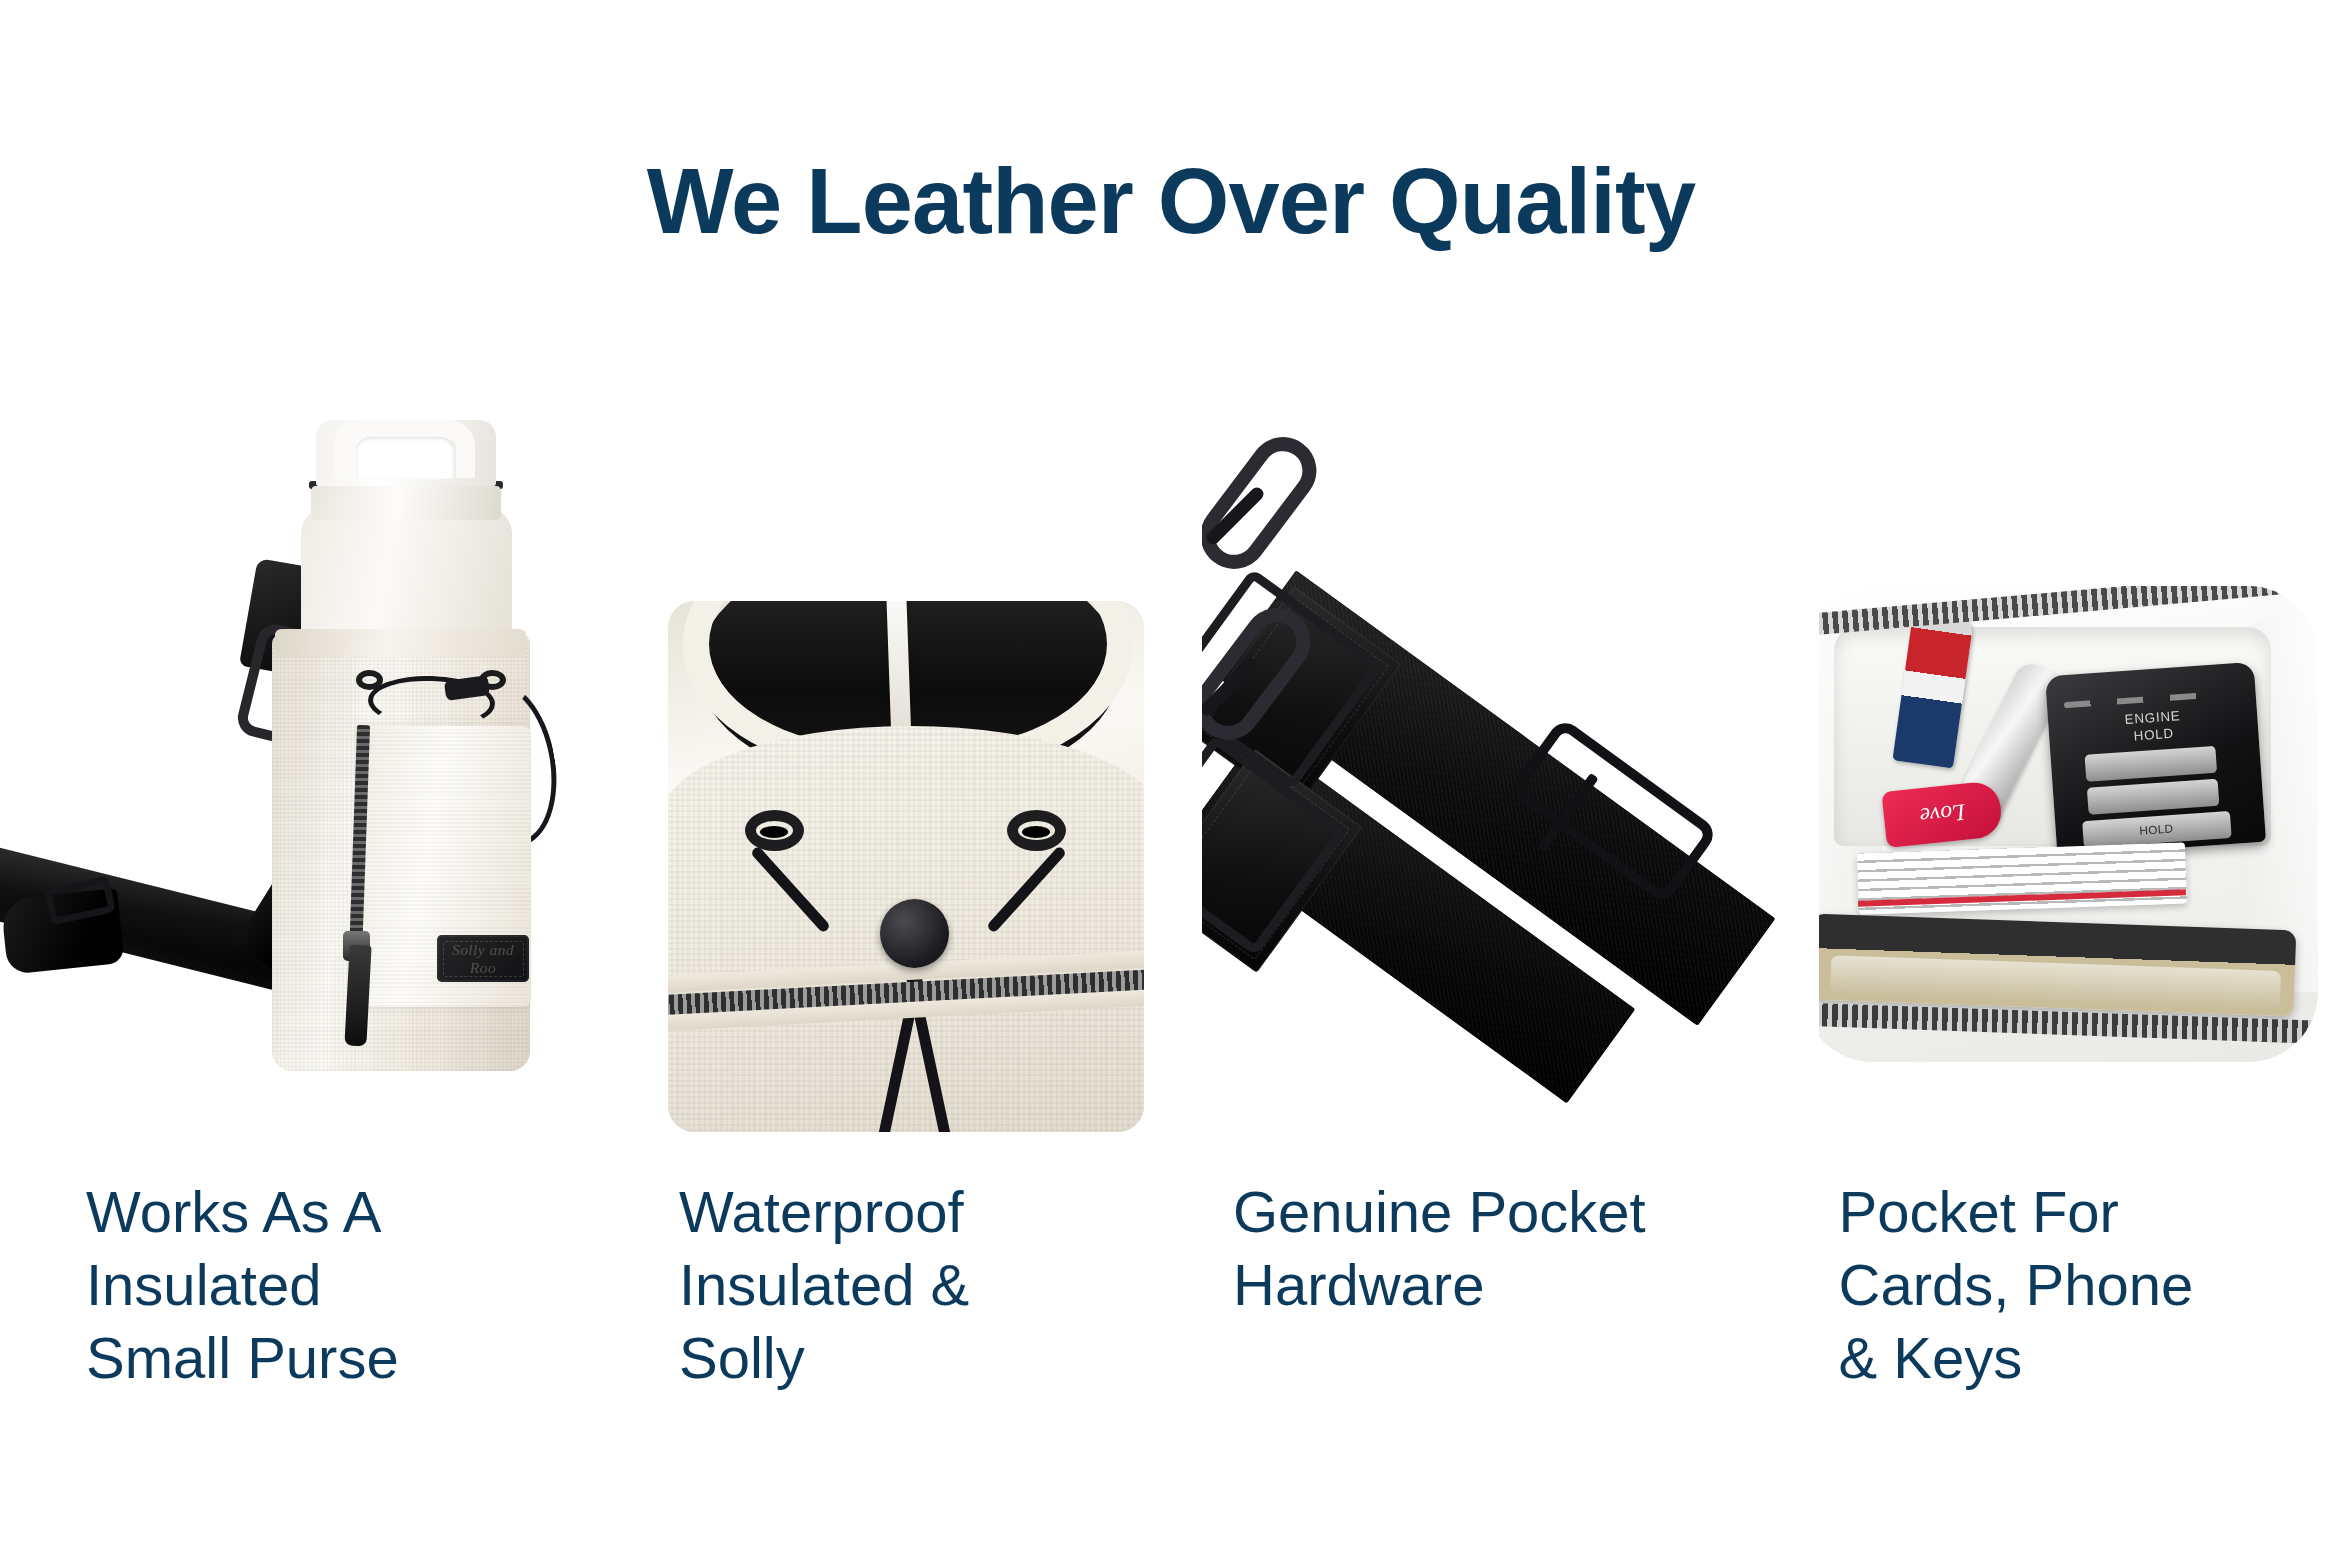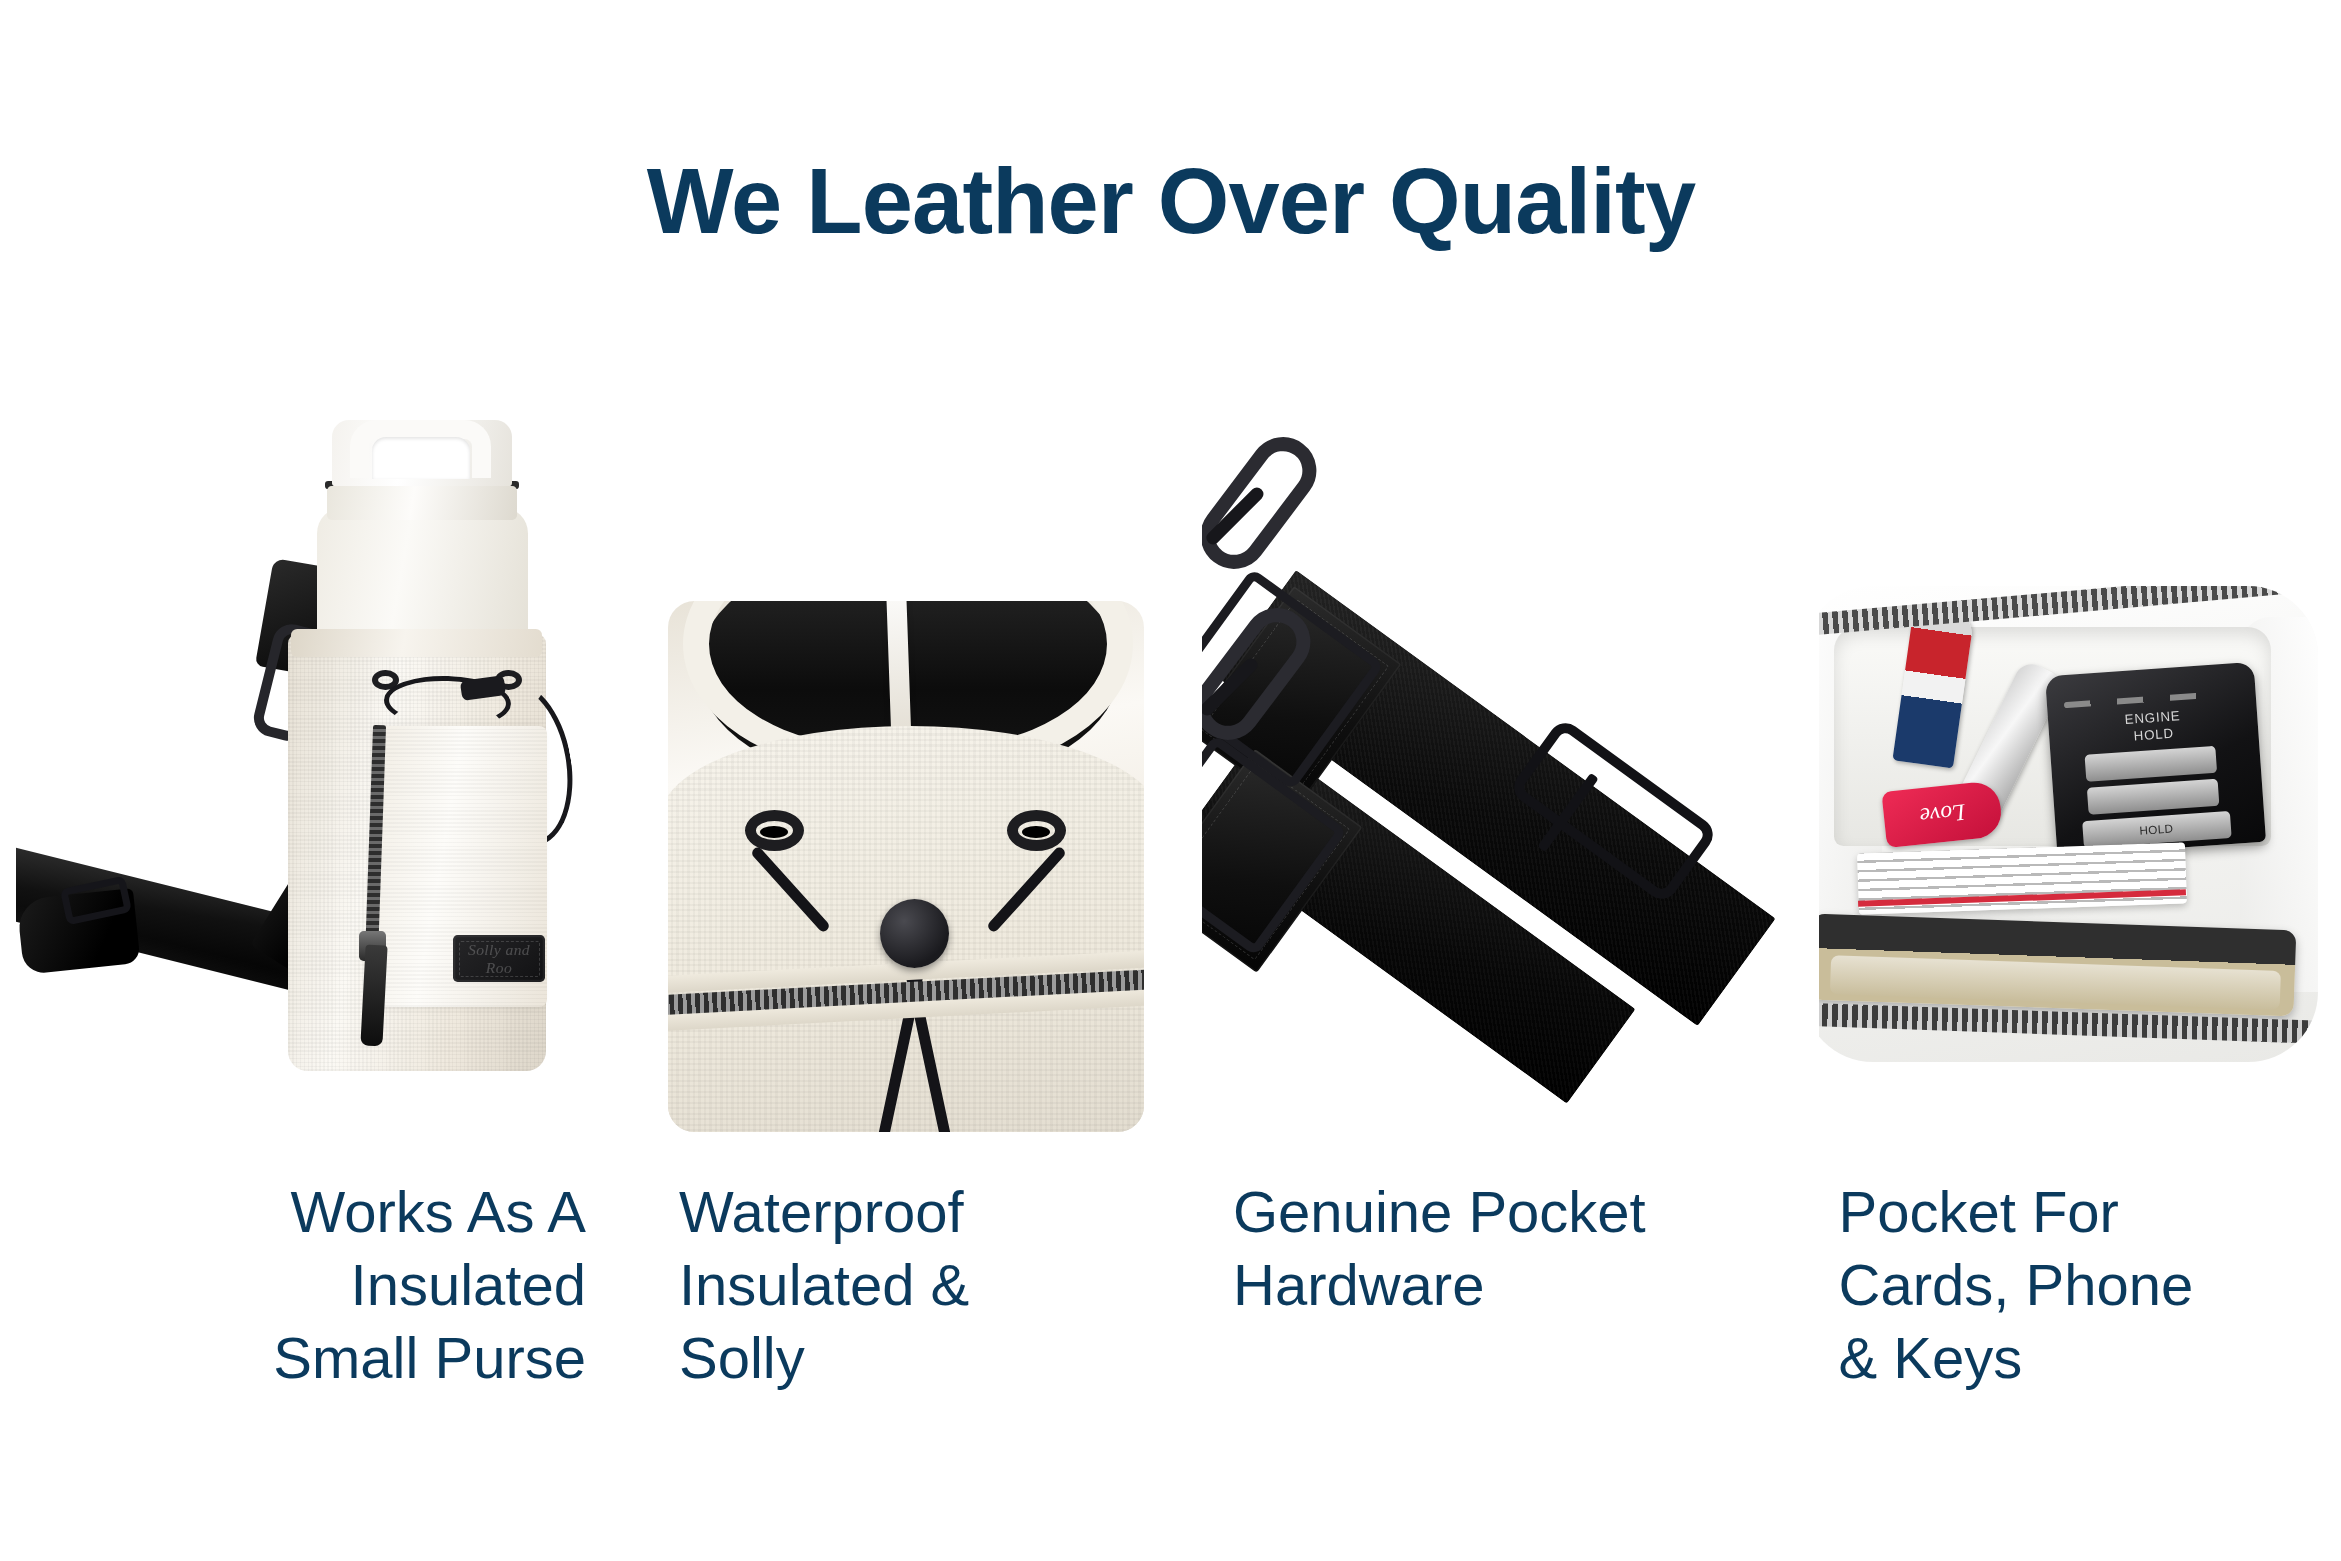--- a/index.html
+++ b/index.html
@@ -37,21 +37,21 @@
     left: 0;
     top: 406px;
     width: 2342px;
     height: 1093px;
   }
   .feature {
     position: absolute;
     top: 0;
     height: 1093px;
   }
-  .feature.f1 { left: 16px;    width: 601px;  }
+  .feature.f1 { left: 0px;    width: 601px;  }
   .feature.f2 { left: 648px;  width: 515px;  }
   .feature.f3 { left: 1202px; width: 593px;  }
   .feature.f4 { left: 1819px; width: 523px;  }
 
   .photo {
     position: absolute;
     top: 0;
     left: 0;
     width: 100%;
     height: 726px;
@@ -64,21 +64,21 @@
     left: 0;
     width: 100%;
     font-family: "Liberation Sans", sans-serif;
     font-size: 58px;
     font-weight: normal;
     line-height: 1.26;
     color: #0b3a5d;
     letter-spacing: 0px;
     text-align: left;
   }
-  .feature.f1 .caption { left: 86px; width: 484px; text-align: right; }
+  .feature.f1 .caption { left: 86px; width: 484px; }
   .feature.f2 .caption { left: 31px;  width: 484px; }
   .feature.f3 .caption { left: 31px;  width: 562px; }
   .feature.f4 .caption { left: 19.5px;  width: 515px; }
   .caption .ln { display: block; white-space: nowrap; }
 
   
   .p1 { position: absolute; inset: 0; }
 
   .p1 .strap-long {
     position: absolute;

